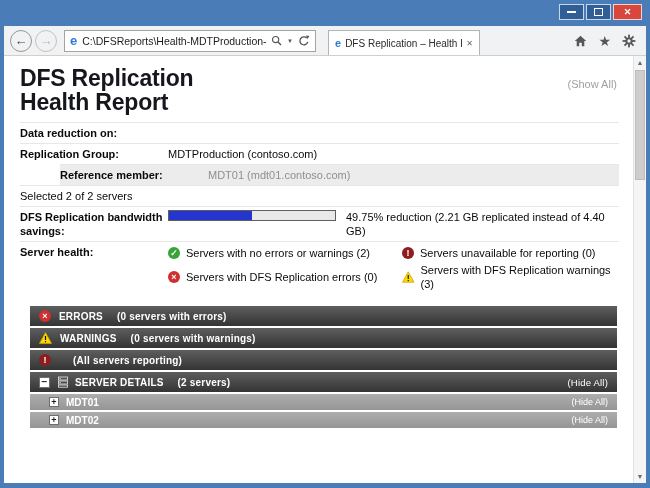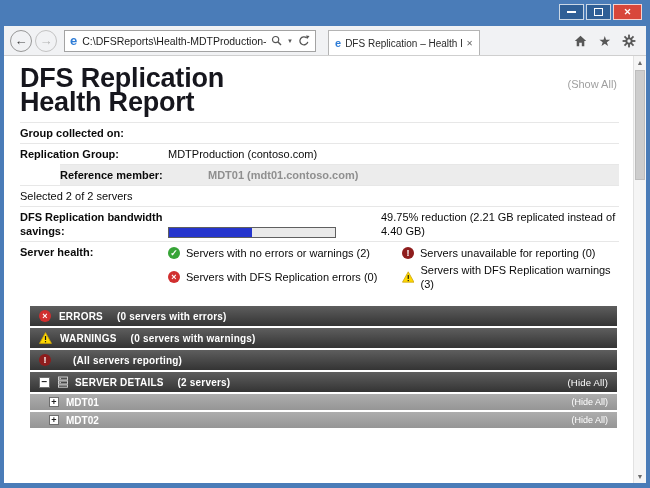--- a/index.html
+++ b/index.html
@@ -40,32 +40,32 @@
   .tab-close { font-size:8px; color:#666; margin-left:4px; }
 
   .chrome-right { margin-left:auto; margin-right:10px; display:flex; align-items:center; gap:11px; }
   .star-ic { font-size:14px; color:#575757; line-height:1; }
 
   
   .page { margin:0 4px 4px 4px; height:427px; background:#fff; position:relative; overflow:hidden; }
   .content { position:absolute; left:0; right:13px; top:0; bottom:0; padding:8px 14px 0 16px; overflow:hidden; }
 
   .report-header { position:relative; }
-  .report-header h1 { font-size:27px; line-height:24px; font-weight:bold; color:#16161d;
+  .report-header h1 { font-size:23px; line-height:24px; font-weight:bold; color:#16161d;
                       letter-spacing:-0.2px; margin:2px 0 8px 0; }
   .show-all { position:absolute; top:12px; right:2px; color:#9f9f9f; font-size:11px; cursor:pointer; }
 
   .info-row { display:flex; align-items:flex-start; padding:3px 0; border-top:1px solid #e7e7e7;
               font-size:11px; }
   .info-row .lbl { width:148px; flex-shrink:0; font-weight:bold; color:#0a0a0a; line-height:14px; }
   .info-row .val { color:#0a0a0a; line-height:14px; }
   .info-row.alt { background:#ececec;margin-left:40px; }
-  .info-row.alt .val { color:#8f8f8f;font-weight:bold; }
-
-  .band-wrap { display:flex; align-items:flex-end;gap:35px; }
+  .info-row.alt .val { color:#8f8f8f; }
+
+  .band-wrap { display:flex; align-items:flex-start; }
   .progress { display:inline-block; width:168px; height:11px; border:1px solid #5f5f5f;
               background:#e9e9e9; margin-right:10px; flex-shrink:0; }
   .progress .fill { display:block; height:100%; background:#2535cd; }
 
   .health-grid { display:grid; grid-template-columns:220px auto; column-gap:14px; row-gap:3px; padding-top:1px; }
   .health-item { display:flex; align-items:center; gap:6px; font-size:11px; }
 
   .ic { width:12px; height:12px; border-radius:50%; display:inline-flex; align-items:center;
         justify-content:center; color:#fff; font-size:9px; font-weight:bold; flex-shrink:0; line-height:1; }
   .ic.green { background:#37a437; }
@@ -170,21 +170,21 @@
   <div class="page">
     <div class="content">
 
       <div class="report-header">
         <h1><span>DFS Replication</span><br><span>Health Report</span></h1>
         <span class="show-all">(Show All)</span>
       </div>
 
       <div class="info">
         <div class="info-row">
-          <div class="lbl">Group collected on:</div>
+          <div class="lbl">Data reduction on:</div>
         </div>
         <div class="info-row">
           <div class="lbl">Replication Group:</div>
           <div class="val">MDTProduction (contoso.com)</div>
         </div>
         <div class="info-row alt">
           <div class="lbl">Reference member:</div>
           <div class="val">MDT01 (mdt01.contoso.com)</div>
         </div>
         <div class="info-row">

